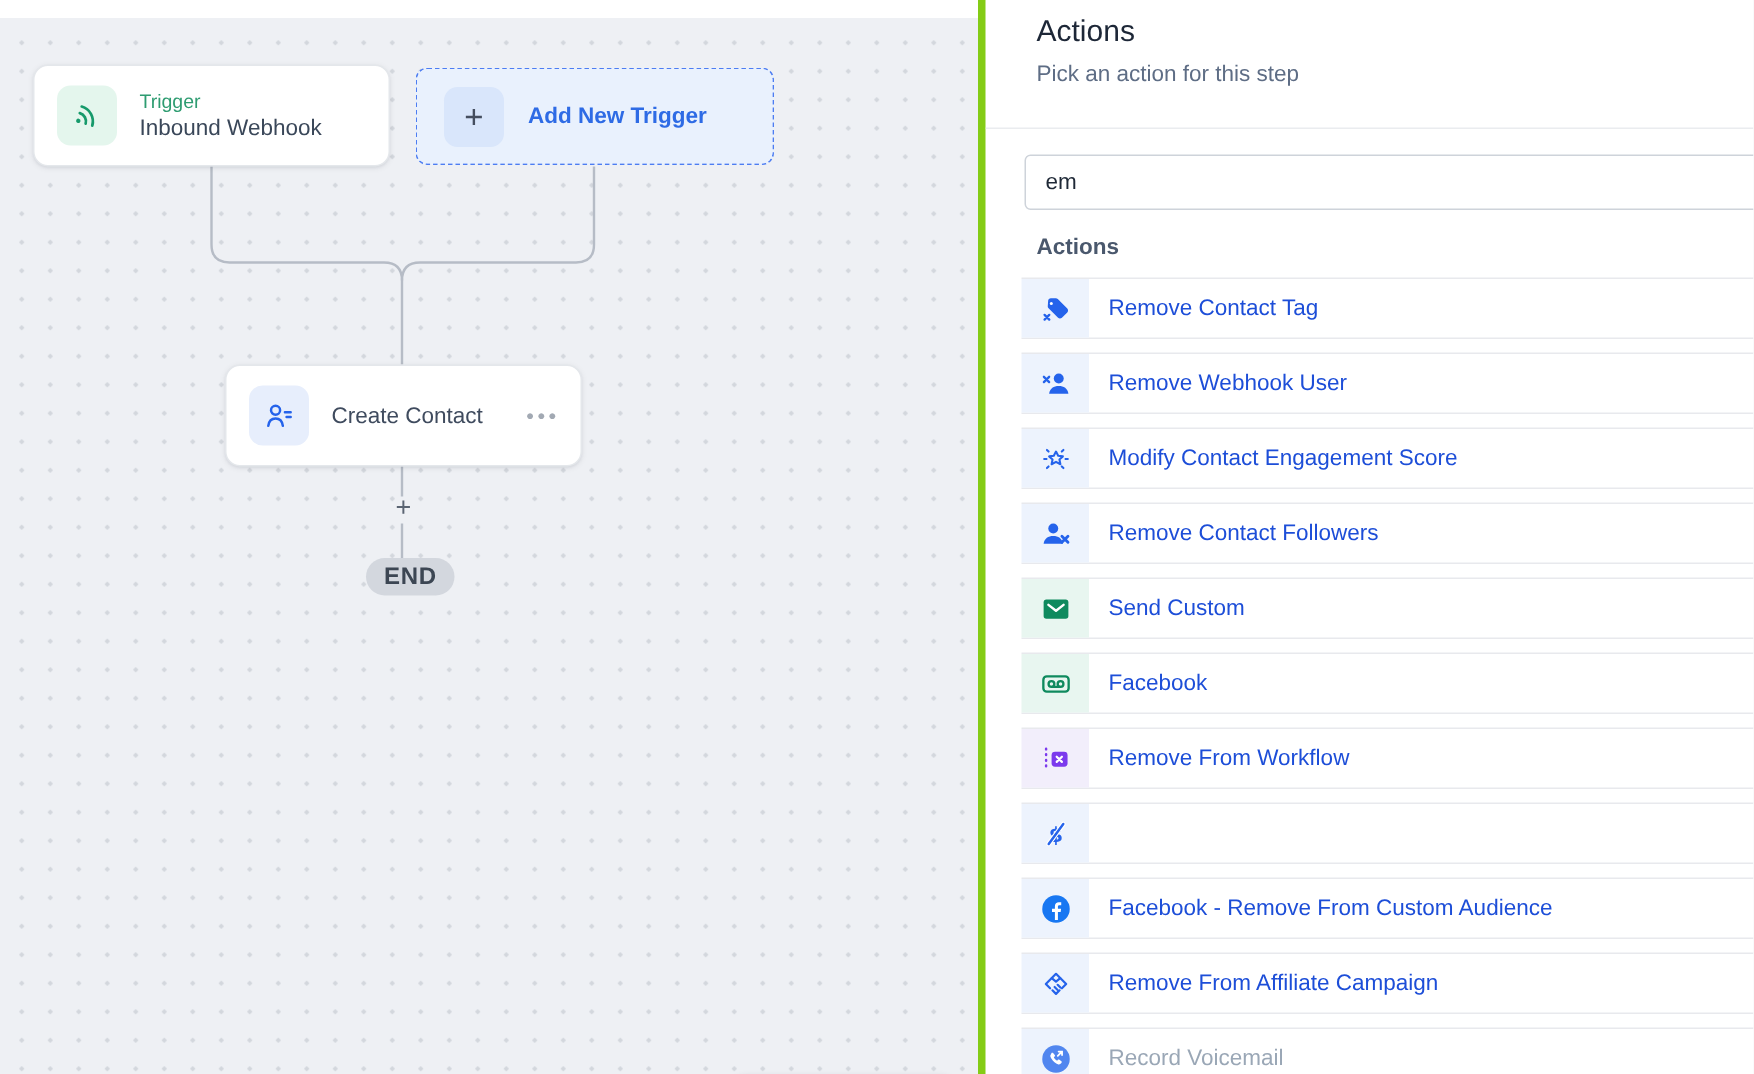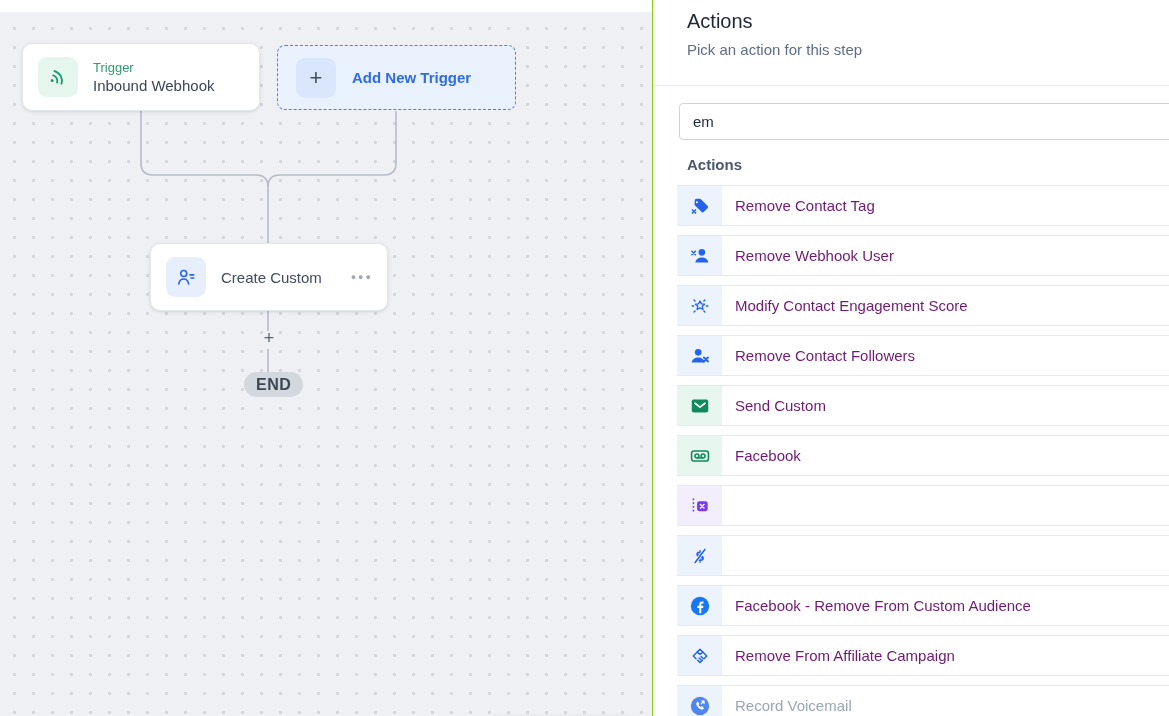--- a/index.html
+++ b/index.html
@@ -48,40 +48,40 @@
   .end-badge {
     position:absolute; left:244px; top:360px; height:25px; padding:0 12px; line-height:25px;
     background:#d3d7de; border-radius:13px; font-size:16px; font-weight:bold; color:#3c4653; letter-spacing:.5px;
   }
   .canvas-toolbar {
     position:absolute; left:487px; top:705px; width:150px; height:22px;
     background:#fff; border-radius:10px; box-shadow:0 1px 5px rgba(16,24,40,.15);
   }
 
   
-  .panel { position:relative; flex:1; background:#fff; border-left:1px solid #84cc16; overflow:hidden; }
+  .panel { position:relative; flex:1; background:#fff; border-left:5px solid #84cc16; overflow:hidden; }
   .panel-title { position:absolute; left:34px; top:10px; font-size:20px; font-weight:500; color:#1d2737; }
   .panel-subtitle { position:absolute; left:34px; top:41px; font-size:15px; color:#5e6d85; }
   .panel-divider { position:absolute; left:0; top:85px; width:100%; height:1px; background:#eaecef; }
   .search-input {
     position:absolute; left:26px; top:103px; width:640px; height:37px;
     border:1px solid #ced3da; border-radius:4px; padding:0 13px;
     font-family:"Liberation Sans","DejaVu Sans",sans-serif; font-size:15px; color:#1f2937; outline:none;
   }
   .section-header { position:absolute; left:34px; top:156px; font-size:15px; font-weight:bold; color:#4a586d; }
   .actions-list { position:absolute; left:24px; top:185px; width:640px; }
   .action-row {
     display:flex; align-items:stretch; height:41px; margin-bottom:9px;
     background:#fff; border-top:1px solid #e8e9ed; border-bottom:1px solid #e8e9ed; cursor:pointer;
   }
   .action-icon { width:45px; flex:0 0 45px; display:flex; align-items:center; justify-content:center; }
   .tint-blue { background:#edf3fd; }
   .tint-green { background:#e8f6f0; }
   .tint-purple { background:#f2eefb; }
-  .action-label { display:flex; align-items:center; padding-left:13px; font-size:15px; color:#701a75; }
+  .action-label { display:flex; align-items:center; padding-left:13px; font-size:15px; color:#1d4ed8; }
   .action-row.muted .action-label { color:#9aa7b6; }
 </style>
 </head>
 <body>
 
 <div class="app">
 
   <div class="canvas">
     <svg class="connectors" width="652" height="716">
       <g fill="none" stroke="#b6bcc6" stroke-width="1.6">
@@ -115,21 +115,21 @@
 
 
     <div class="node action-node">
       <span class="node-icon action-node-icon-bg">
         <svg width="22" height="22" viewBox="0 0 24 24" fill="none" stroke="#2563eb" stroke-width="1.8" stroke-linecap="round">
             <circle cx="9.5" cy="8.2" r="3.3"></circle>
             <path d="M4.2 19.5c.5-3.5 2.7-5.3 5.3-5.3s4.8 1.8 5.3 5.3"></path>
             <path d="M16.3 9.6h4.2M17.5 13.1h3"></path>
           </svg>
       </span>
-      <span class="action-node-title">Create Custom</span>
+      <span class="action-node-title">Create Contact</span>
       <span class="node-menu">●●●</span>
     </div>
 
     <div class="add-step">+</div>
     <div class="end-badge">END</div>
     <div class="canvas-toolbar"></div>
   </div>
 
   <div class="panel">
     <div class="panel-title">Actions</div>
@@ -198,20 +198,21 @@
           <span class="action-label">Facebook</span>
         </div>
         <div class="action-row">
           <span class="action-icon tint-purple">
             <svg width="22" height="22" viewBox="0 0 24 24">
               <path stroke="#7c3aed" stroke-width="1.8" stroke-linecap="round" stroke-dasharray="0.5 3.6" d="M4.8 4.5v15"></path>
               <rect x="8.8" y="6.8" width="11.6" height="10.8" rx="2.5" fill="#7c3aed"></rect>
               <path stroke="#fff" stroke-width="1.6" stroke-linecap="round" d="M12.5 10.3l3.8 3.8M16.3 10.3l-3.8 3.8"></path>
             </svg>
           </span>
+          <span class="action-label">Remove From Workflow</span>
         </div>
         <div class="action-row">
           <span class="action-icon tint-blue">
             <svg width="22" height="22" viewBox="0 0 24 24">
               <text x="12" y="17.5" text-anchor="middle" font-size="15" font-weight="bold" fill="#2563eb" font-family="DejaVu Sans,sans-serif">$</text>
               <path stroke="#fff" stroke-width="3.5" stroke-linecap="round" d="M17.3 4.8L6.7 19.2"></path>
               <path stroke="#2563eb" stroke-width="1.8" stroke-linecap="round" d="M17.3 4.8L6.7 19.2"></path>
             </svg>
           </span>
         </div>

